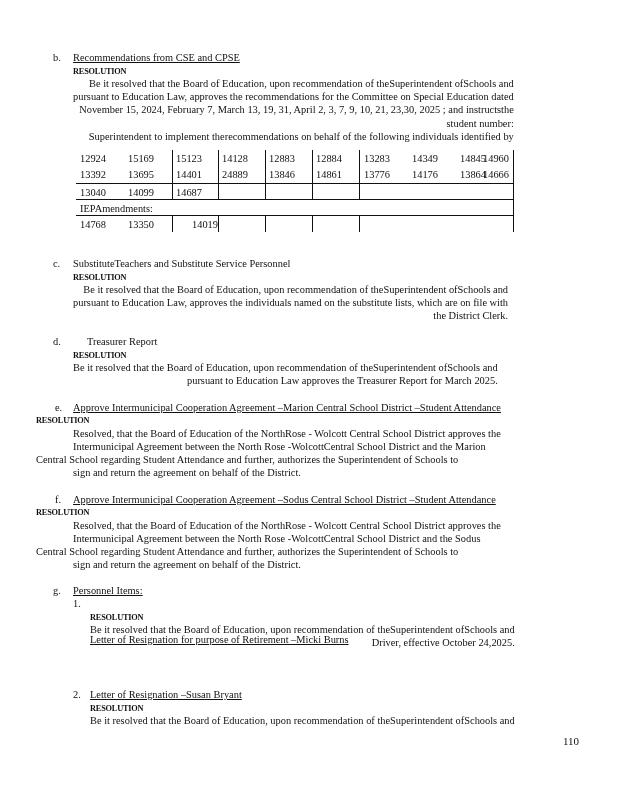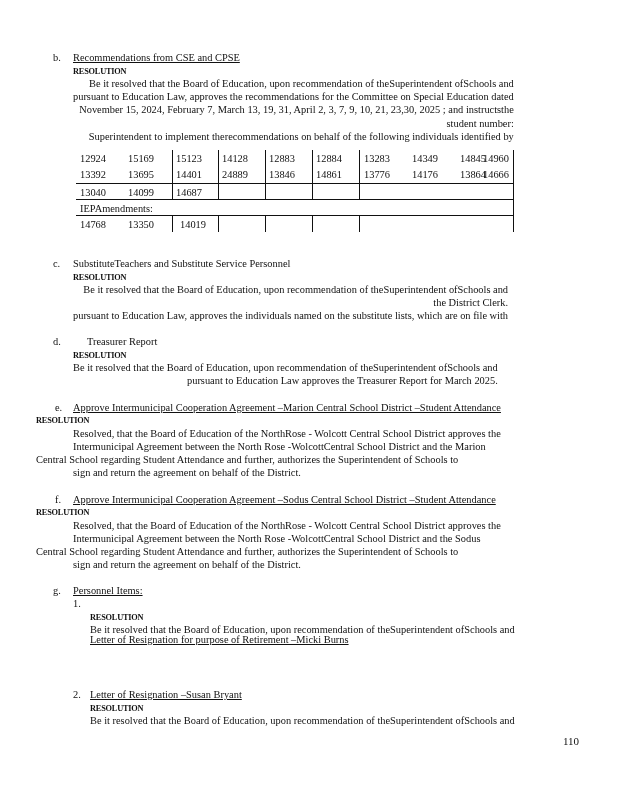--- a/index.html
+++ b/index.html
@@ -74,21 +74,21 @@
     <span class="cell" style="left:100px">14687</span>
   </div>
 
   <div class="row" style="top:52px;">
     <span class="cell" style="left:4px">IEPAmendments:</span>
   </div>
 
   <div class="row" style="top:68px;">
     <span class="cell" style="left:4px">14768</span>
     <span class="cell" style="left:52px">13350</span>
-    <span class="cell" style="left:104px">14019</span>
+    <span class="cell" style="left:116px">14019</span>
   </div>
 
   <div class="hline" style="top:33px;left:0;width:438px;"></div>
   <div class="hline" style="top:49px;left:0;width:438px;"></div>
   <div class="hline" style="top:65px;left:0;width:438px;"></div>
 
   <div class="vline" style="left:96px;top:0;height:49px;"></div>
   <div class="vline" style="left:96px;top:65px;height:17px;"></div>
   <div class="vline" style="left:142px;top:0;height:49px;"></div>
   <div class="vline" style="left:142px;top:65px;height:17px;"></div>
@@ -99,22 +99,22 @@
   <div class="vline" style="left:283px;top:0;height:49px;"></div>
   <div class="vline" style="left:283px;top:65px;height:17px;"></div>
   <div class="vline" style="left:437px;top:0;height:82px;"></div>
 </div>
 
 <div class="abs" style="left:53px;top:257px;">c.</div>
 <div class="abs" style="left:73px;top:257px;">SubstituteTeachers   and Substitute   Service  Personnel</div>
 <div class="abs" style="left:73px;top:270px;"><span class="res">RESOLUTION</span></div>
 <div class="para" style="left:73px;top:283px;">
   <div>Be it resolved  that the Board of Education, upon recommendation  of theSuperintendent   ofSchools and</div>
+  <div>pursuant  to Education  Law, approves  the individuals  named  on the substitute  lists, which  are on file with</div>
   <div>the District Clerk.</div>
-  <div>pursuant  to Education  Law, approves  the individuals  named  on the substitute  lists, which  are on file with</div>
 </div>
 
 <div class="abs" style="left:53px;top:335px;">d.</div>
 <div class="abs" style="left:87px;top:335px;">Treasurer  Report</div>
 <div class="abs" style="left:73px;top:348px;"><span class="res">RESOLUTION</span></div>
 <div class="para" style="left:73px;top:361px;">
   <div>Be it resolved  that the Board of Education, upon recommendation  of theSuperintendent   ofSchools and</div>
   <div>pursuant  to Education  Law approves  the Treasurer  Report  for March 2025.</div>
 </div>
 
@@ -135,20 +135,21 @@
 <div class="abs" style="left:73px;top:558px;">sign  and return  the agreement  on behalf of the District.</div>
 
 <div class="abs" style="left:53px;top:584px;">g.</div>
 <div class="abs u" style="left:73px;top:584px;">Personnel  Items:</div>
 
 <div class="abs" style="left:73px;top:597px;">1.</div>
 <div class="abs u" style="left:90px;top:597px;margin-top:36px;">Letter of Resignation for  purpose   of Retirement  –Micki  Burns </div>
 <div class="abs" style="left:90px;top:610px;"><span class="res">RESOLUTION</span></div>
 <div class="para" style="left:90px;top:623px;">
   <div>Be it resolved  that the Board of Education,  upon  recommendation  of theSuperintendent   ofSchools and</div>
+  <div>Driver, effective October 24,2025.</div>
 </div>
 
 <div class="abs" style="left:73px;top:688px;">2.</div>
 <div class="abs u" style="left:90px;top:688px;">Letter of Resignation  –Susan   Bryant</div>
 <div class="abs" style="left:90px;top:701px;"><span class="res">RESOLUTION</span></div>
 <div class="para" style="left:90px;top:714px;">
   <div>Be it resolved  that the Board  of Education,  upon  recommendation  of theSuperintendent   ofSchools and</div>
 </div>
 
 <div class="pagenum">110</div>

